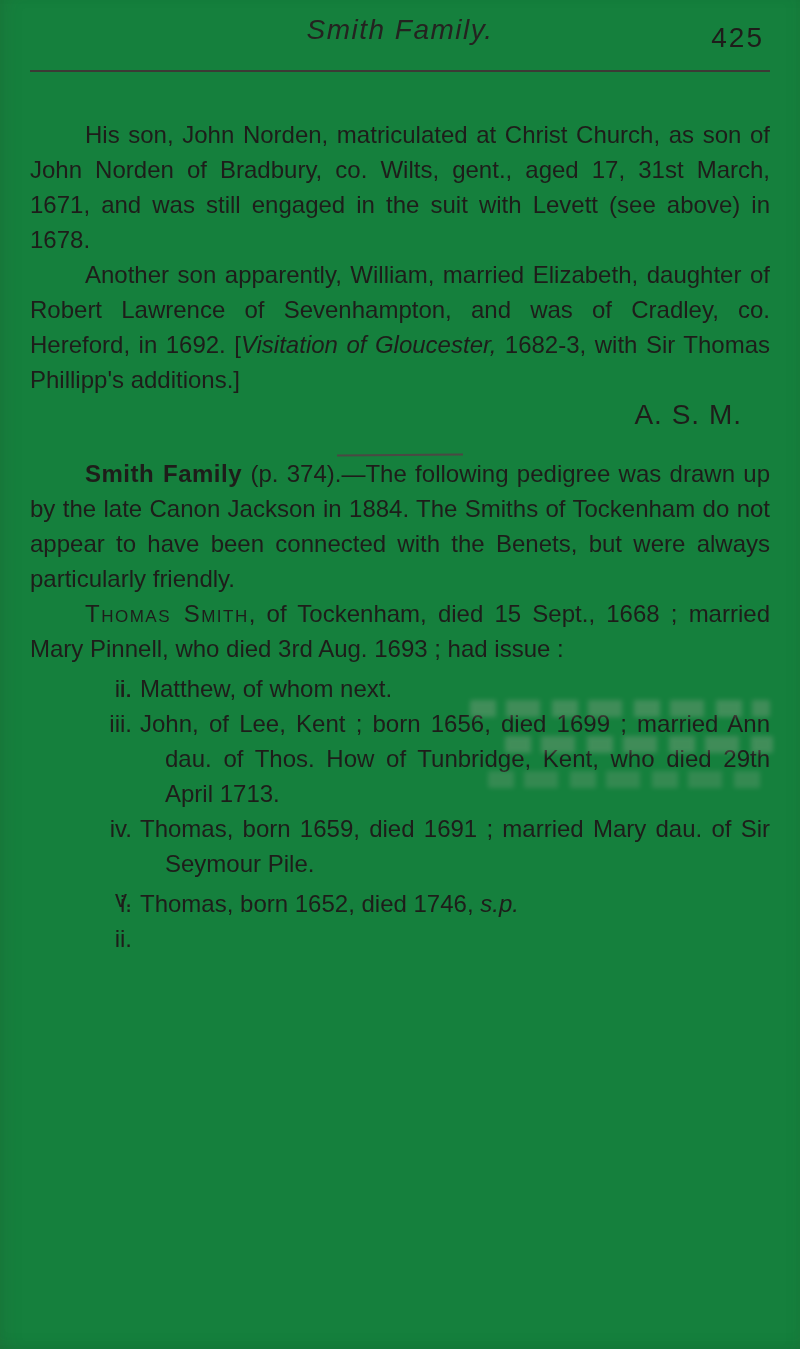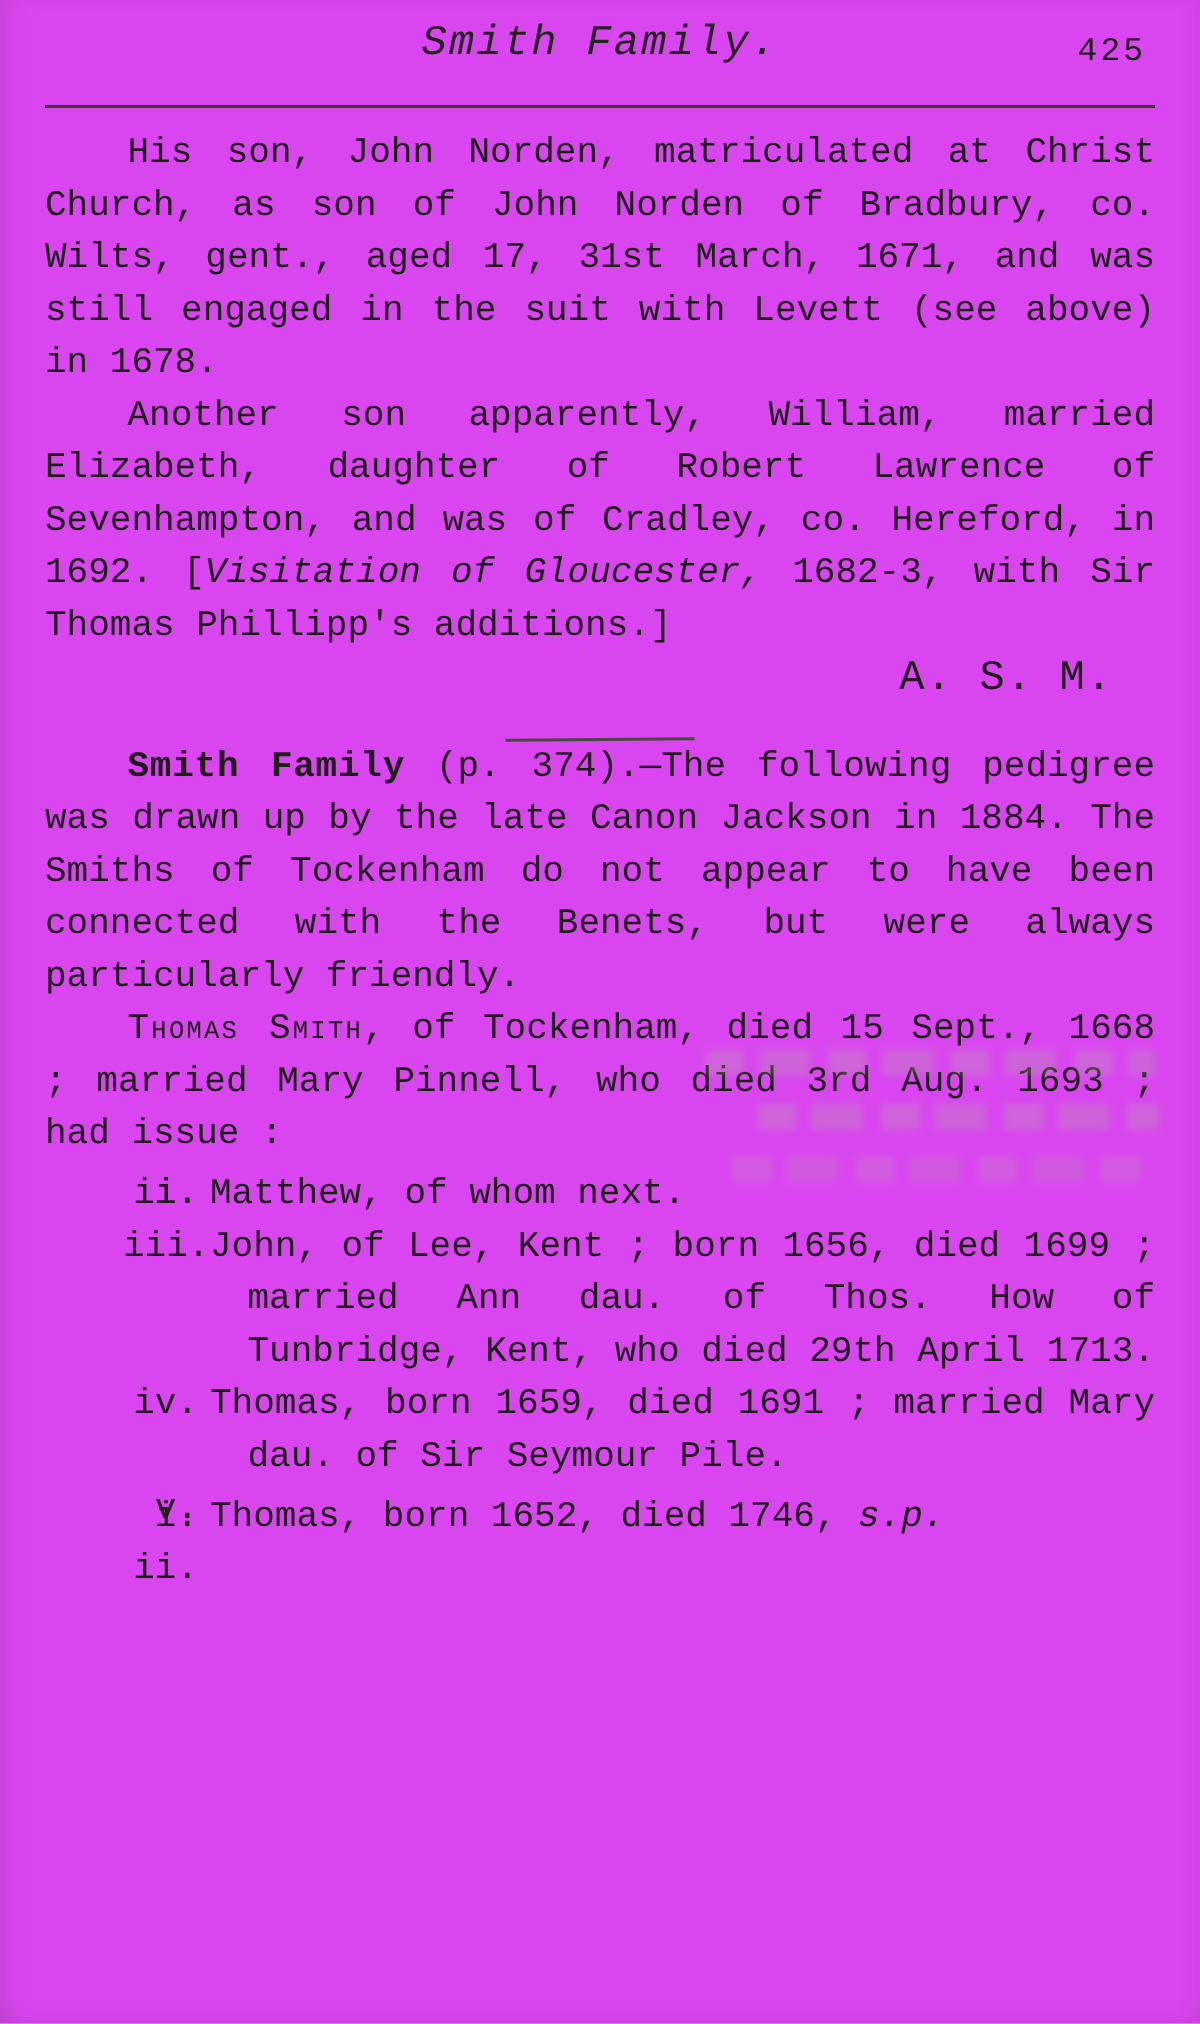--- a/index.html
+++ b/index.html
@@ -1,43 +1,44 @@
 <!DOCTYPE html>
 <html><head>
 <meta charset="utf-8">
 <style>
   html,body{margin:0;padding:0;}
   body{width:800px;height:1349px;overflow:hidden;background:#e8e8e4;}
   .page{
     width:800px;height:1349px;position:relative;overflow:hidden;
-    background:#d946ef;
+    background:#15803d;
     box-shadow: inset 14px 0 22px -14px rgba(60,55,45,.18),
                 inset -10px 0 18px -12px rgba(60,55,45,.10),
                 inset 0 -12px 20px -14px rgba(60,55,45,.12);
-    font-family:Liberation Mono, monospace;
+    font-family:Liberation Sans, sans-serif;
     color:#1e1d1a;
   }
   
   .page-header{position:relative;height:48px;padding-top:14px;}
   .running-title{
     text-align:center;font-style:italic;font-size:28px;letter-spacing:1.5px;
     color:#242320;
   }
   .page-number{
-    position:absolute;right:36px;top:22px;font-size:22px;letter-spacing:2px;
+    position:absolute;right:36px;top:22px;font-size:28px;letter-spacing:2px;
   }
   .header-rule{
     margin:8px 30px 0 30px;border:none;height:0;
     border-top:2px solid #3c3a35;
   }
   
   .page-body{
     padding:13px 30px 0 30px;
     font-size:24px;line-height:35px;
     text-align:justify;
+    margin-top:32px;
   }
   p.para{margin:0;text-indent:55px;}
   .signature{
     text-align:right;padding-right:28px;margin:0;
     font-size:28px;line-height:35px;letter-spacing:1px;
   }
   .section-divider{
     width:126px;height:0;border:none;border-top:2px solid #4a4843;
     margin:22px auto 0 auto;transform:rotate(-0.4deg);
   }

